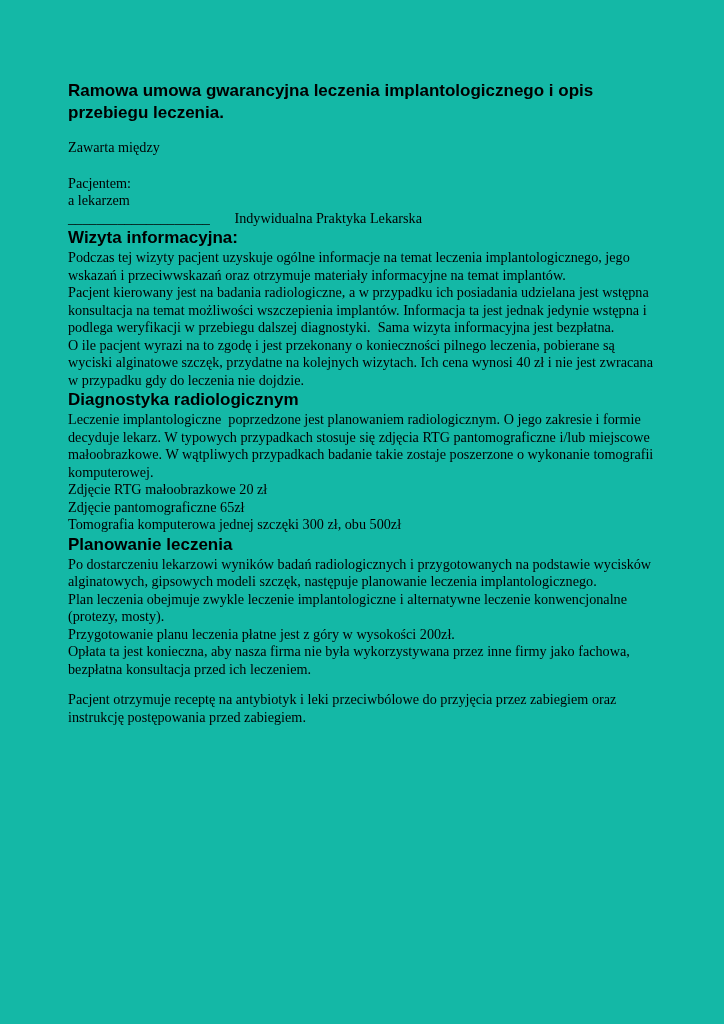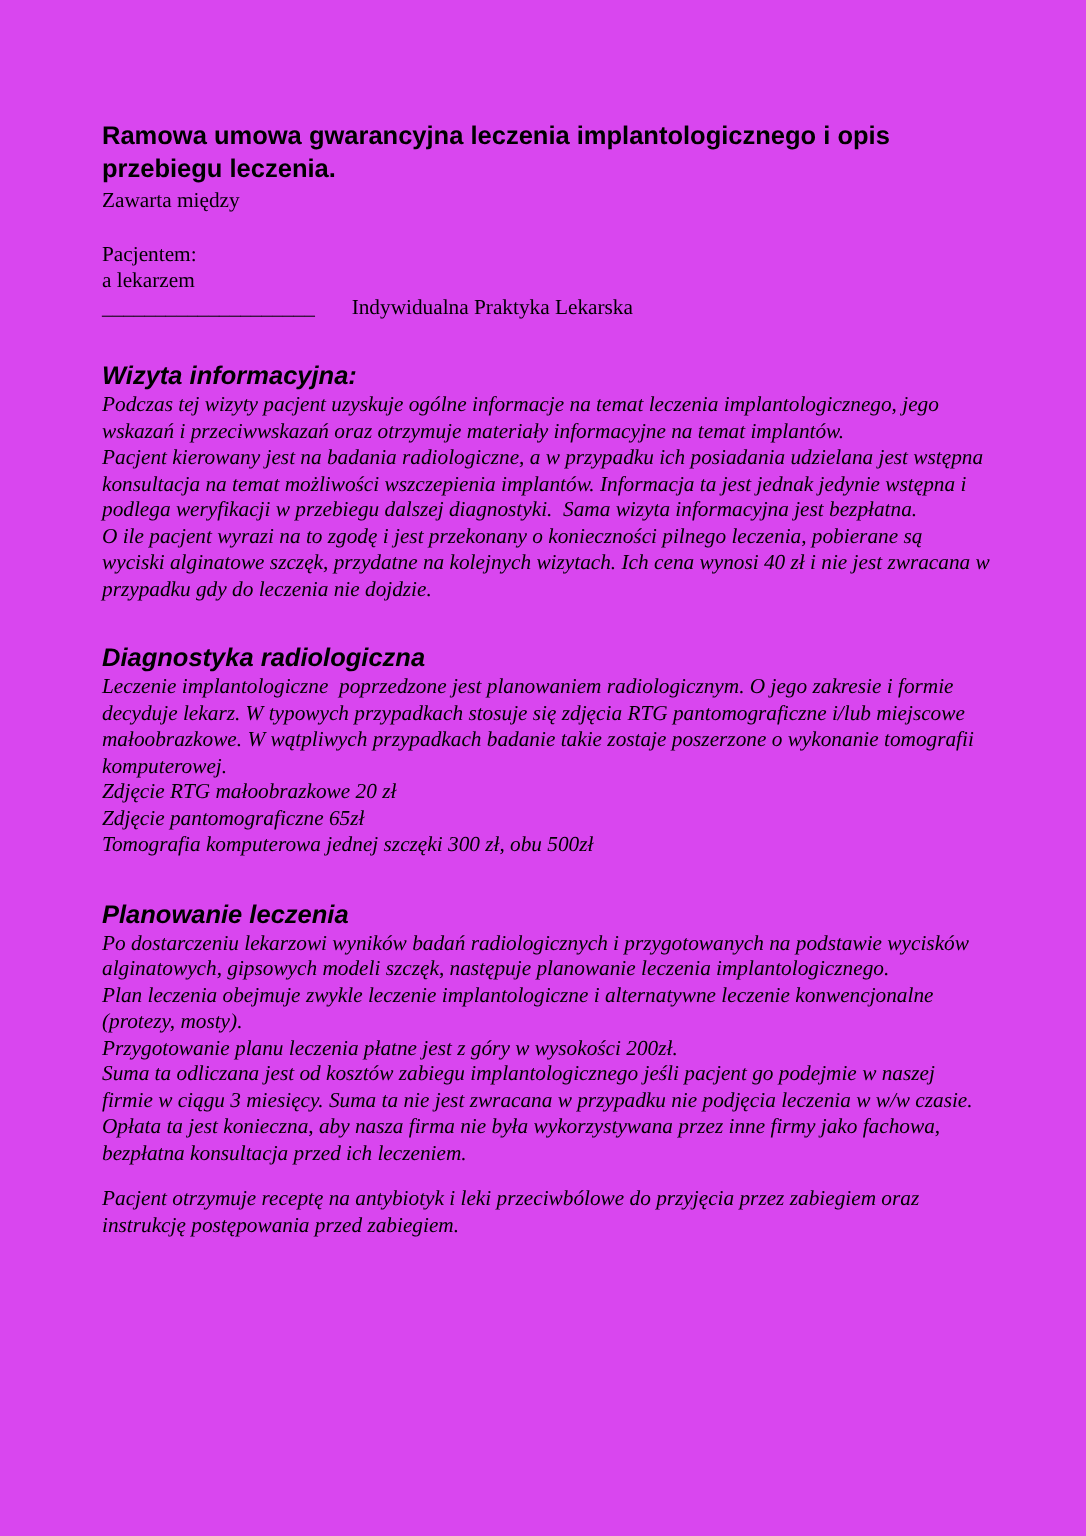--- a/index.html
+++ b/index.html
@@ -5,55 +5,53 @@
   html, body {
     margin: 0;
     padding: 0;
     background: #ffffff;
   }
   .page {
     position: relative;
     width: 724px;
     height: 1024px;
     margin: 0 auto;
-    background: #d946ef;
+    background: #14b8a6;
     box-sizing: border-box;
     padding: 80px 58px 40px 68px;
     color: #000000;
     overflow: hidden;
   }
   .doc-title {
     font-family: "Liberation Sans", sans-serif;
     font-weight: bold;
     font-size: 17px;
     line-height: 22px;
     max-width: 586px;
     white-space: pre-wrap;
   }
   .body-text {
     font-family: "Liberation Serif", serif;
     font-size: 14.2px;
     line-height: 17.5px;
   }
   .intro-opening {
-    margin-top: 2px;
+    margin-top: 15px;
   }
   .intro-parties {
     margin-top: 18px;
   }
   .sig-row {
     white-space: nowrap;
   }
   .sig-practice {
     display: inline-block;
     margin-left: 21px;
   }
   .doc-section {
-    margin-top: 26px;
-    font-style: italic;
   }
   .section-heading {
     font-family: "Liberation Sans", sans-serif;
     font-weight: bold;
     font-size: 17px;
     line-height: 22px;
     margin: 0;
   }
   .section-body p {
     margin: 0;
@@ -84,34 +82,33 @@
   <div id="sections">
       <section class="doc-section">
         <div class="section-heading">Wizyta informacyjna:</div>
         <div class="section-body body-text">
           <p>Podczas tej wizyty pacjent uzyskuje ogólne informacje na temat leczenia implantologicznego, jego wskazań i przeciwwskazań oraz otrzymuje materiały informacyjne na temat implantów.</p>
           <p>Pacjent kierowany jest na badania radiologiczne, a w przypadku ich posiadania udzielana jest wstępna konsultacja na temat możliwości wszczepienia implantów. Informacja ta jest jednak jedynie wstępna i podlega weryfikacji w przebiegu dalszej diagnostyki.  Sama wizyta informacyjna jest bezpłatna.</p>
           <p>O ile pacjent wyrazi na to zgodę i jest przekonany o konieczności pilnego leczenia, pobierane są wyciski alginatowe szczęk, przydatne na kolejnych wizytach. Ich cena wynosi 40 zł i nie jest zwracana w przypadku gdy do leczenia nie dojdzie.</p>
         </div>
       </section>
       <section class="doc-section">
-        <div class="section-heading">Diagnostyka radiologiczna</div>
+        <div class="section-heading">Diagnostyka radiologicznym</div>
         <div class="section-body body-text">
           <p>Leczenie implantologiczne  poprzedzone jest planowaniem radiologicznym. O jego zakresie i formie decyduje lekarz. W typowych przypadkach stosuje się zdjęcia RTG pantomograficzne i/lub miejscowe małoobrazkowe. W wątpliwych przypadkach badanie takie zostaje poszerzone o wykonanie tomografii komputerowej.</p>
           <p>Zdjęcie RTG małoobrazkowe 20 zł</p>
           <p>Zdjęcie pantomograficzne 65zł</p>
           <p>Tomografia komputerowa jednej szczęki 300 zł, obu 500zł</p>
         </div>
       </section>
       <section class="doc-section">
         <div class="section-heading">Planowanie leczenia</div>
         <div class="section-body body-text">
           <p>Po dostarczeniu lekarzowi wyników badań radiologicznych i przygotowanych na podstawie wycisków alginatowych, gipsowych modeli szczęk, następuje planowanie leczenia implantologicznego.</p>
           <p>Plan leczenia obejmuje zwykle leczenie implantologiczne i alternatywne leczenie konwencjonalne (protezy, mosty).</p>
           <p>Przygotowanie planu leczenia płatne jest z góry w wysokości 200zł.</p>
-          <p>Suma ta odliczana jest od kosztów zabiegu implantologicznego jeśli pacjent go podejmie w naszej firmie w ciągu 3 miesięcy. Suma ta nie jest zwracana w przypadku nie podjęcia leczenia w w/w czasie.</p>
           <p>Opłata ta jest konieczna, aby nasza firma nie była wykorzystywana przez inne firmy jako fachowa, bezpłatna konsultacja przed ich leczeniem.</p>
           <div class="para-spacer"></div>
           <p>Pacjent otrzymuje receptę na antybiotyk i leki przeciwbólowe do przyjęcia przez zabiegiem oraz instrukcję postępowania przed zabiegiem.</p>
         </div>
       </section>
     </div>
 </div>
 
 </body></html>

